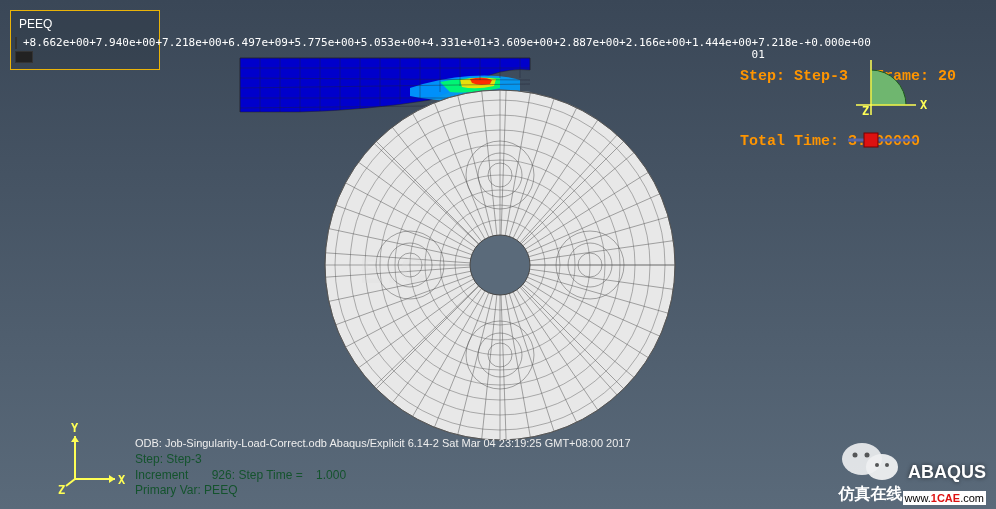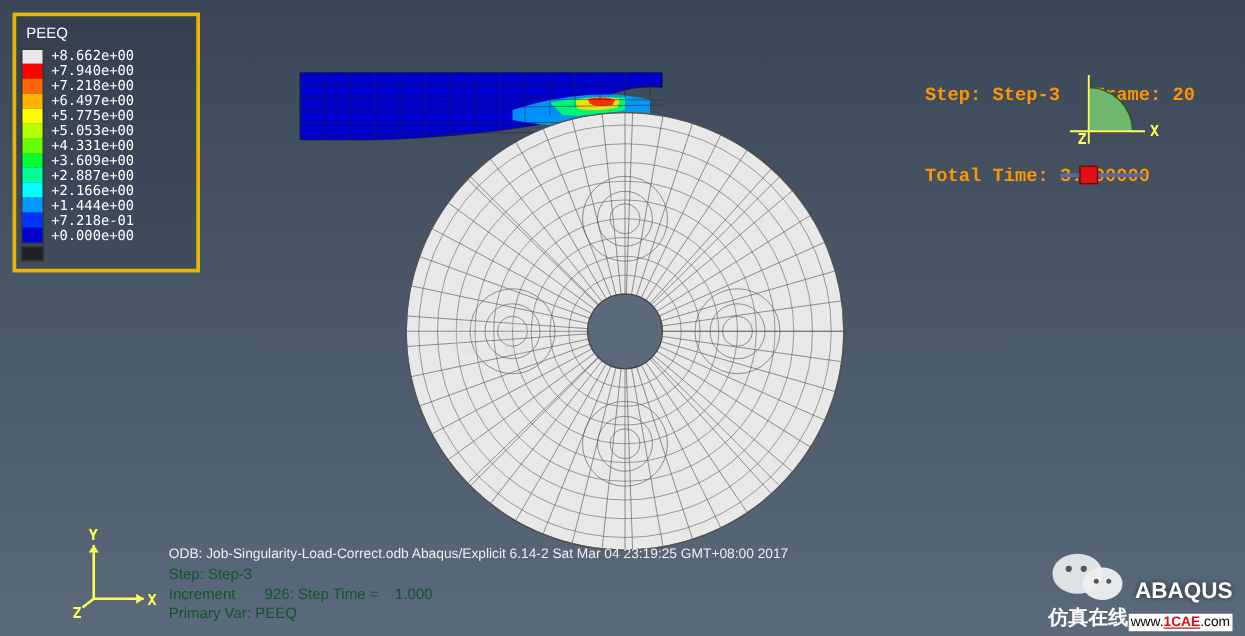--- a/index.html
+++ b/index.html
@@ -36,37 +36,36 @@
   .triad-top svg { width: 100%; height: 100%; overflow: visible; }
   .triad-label { font-family: monospace; font-size: 12px; font-weight: bold; }
 
   
   .legend {
     position: absolute;
     top: 10px;
     left: 10px;
     width: 150px;
     background: rgba(0,0,0,0.1);
-    border: 3px solid #eab308;
+    border: 1px solid #eab308;
     padding: 6px 4px 6px 4px;
   }
   .legend-title {
     color: #fff;
     font-family: "Segoe UI", Arial, sans-serif;
     font-size: 12px;
     line-height: 1.3;
     padding-left: 4px;
     margin-bottom: 4px;
   }
   .legend-body { display: flex; }
   .legend-bar { width: 18px; display: flex; flex-direction: column; border: 1px solid #333; }
   .legend-swatch { flex: 1; height: 12px; }
   .legend-labels {
     display: flex;
-    flex-direction: column;
     justify-content: space-between;
     padding-left: 6px;
     color: #fff;
     font-family: monospace;
     font-size: 11px;
     line-height: 12px;
   }
   .legend-labels div { height: 12px; }
   .legend-bottom-black { width:18px; height:12px; background:#222; border:1px solid #333; margin-top:2px; }
 
@@ -137,21 +136,21 @@
     position: absolute;
     right: 10px;
     bottom: 4px;
     display: flex;
     flex-direction: row;
     align-items: flex-end;
     font-family: Arial, sans-serif;
   }
   .cnw-a { color:#fff; font-size:16px; font-weight:bold; }
   .cnw-b { display:inline-block; background:#fff; color:#000; font-size:11px; padding:1px 2px; margin-top:-2px;}
-  .cnw-b .r { color:#d11; font-weight:bold;text-decoration:underline; }
+  .cnw-b .r { color:#d11; font-weight:bold; }
 
   
   .wm {
     position:absolute;
     left: 360px;
     top: 250px;
     color: rgba(220,220,220,0.25);
     font-family: Arial, sans-serif;
     font-size: 36px;
     font-weight: bold;
@@ -197,24 +196,24 @@
       <div class="legend-swatch" style="background:#00ff99"></div>
       <div class="legend-swatch" style="background:#00ffff"></div>
       <div class="legend-swatch" style="background:#0099ff"></div>
       <div class="legend-swatch" style="background:#0033ff"></div>
       <div class="legend-swatch" style="background:#0000cc"></div>
     </div>
     <div class="legend-labels">
       <div>+8.662e+00</div>
       <div>+7.940e+00</div>
       <div>+7.218e+00</div>
-      <div>+6.497e+00</div>
+      <div>+6.497e+09</div>
       <div>+5.775e+00</div>
       <div>+5.053e+00</div>
-      <div>+4.331e+00</div>
+      <div>+4.331e+01</div>
       <div>+3.609e+00</div>
       <div>+2.887e+00</div>
       <div>+2.166e+00</div>
       <div>+1.444e+00</div>
       <div>+7.218e-01</div>
       <div>+0.000e+00</div>
     </div>
   </div>
   <div class="legend-bottom-black"></div>
 </div>

